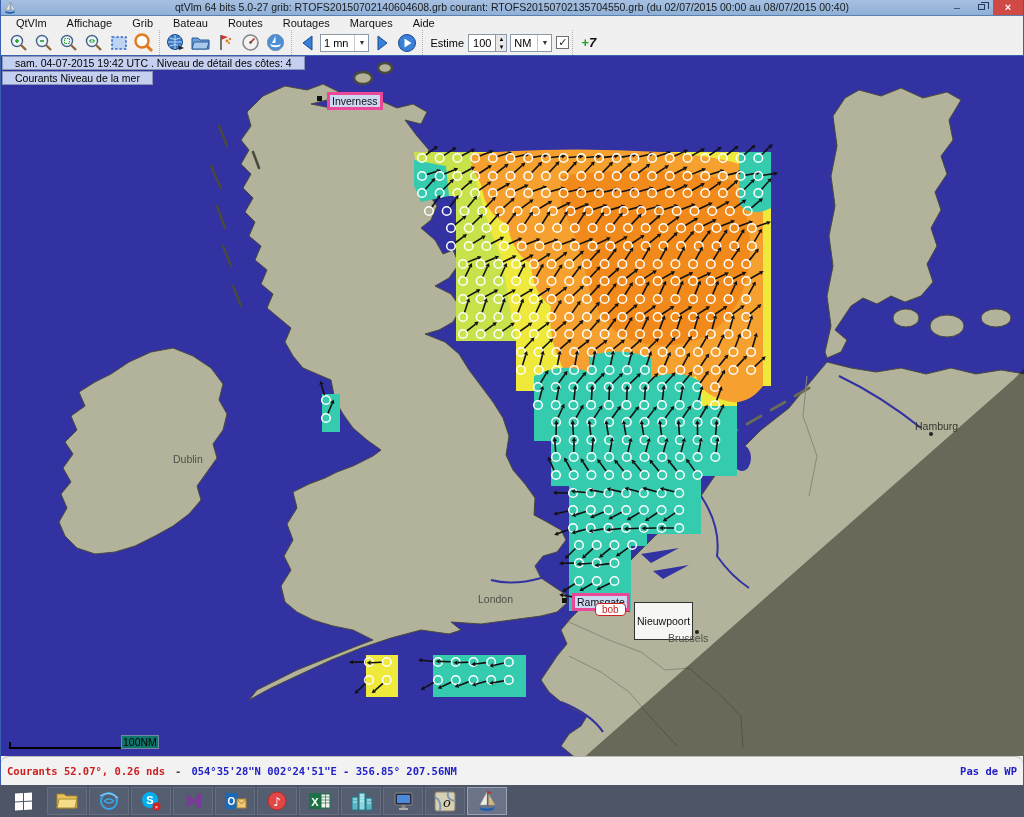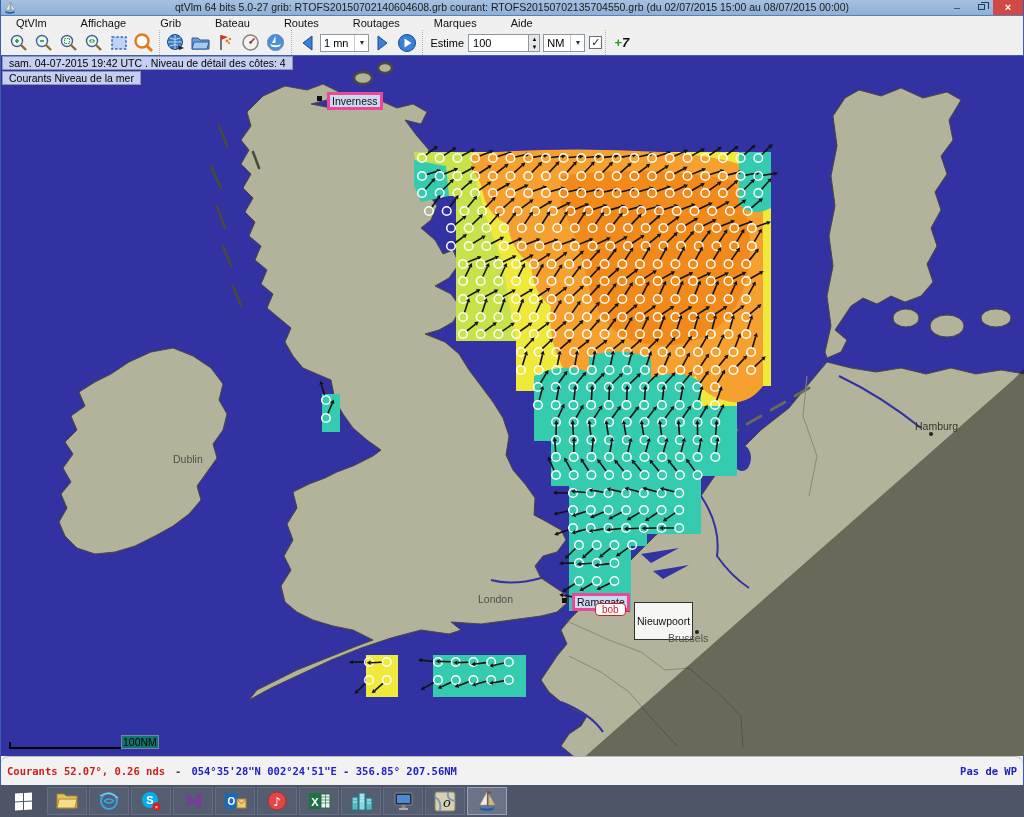--- a/index.html
+++ b/index.html
@@ -9,30 +9,30 @@
   
   .titlebar{height:16px;background:linear-gradient(#a6c0e2,#8fb0d6);display:flex;align-items:center;font-size:10.5px;color:#1a1a1a;position:relative;border-bottom:1px solid #5a7fb0;}
   .titlebar .appicon{width:14px;height:13px;margin-left:2px;}
   .titlebar .title{position:absolute;left:0;right:0;text-align:center;white-space:nowrap;overflow:hidden;}
   .wctrls{margin-left:auto;display:flex;height:100%;z-index:2;}
   .wbtn{width:24px;height:100%;display:flex;align-items:center;justify-content:center;font-size:11px;color:#243a5e;}
   .wbtn.close{background:#cf4a44;color:#fff;width:30px;font-weight:bold;}
   .restore-glyph{width:7px;height:6px;border:1px solid #243a5e;position:relative;background:transparent;}
   .restore-glyph:before{content:"";position:absolute;left:2px;top:-3px;width:7px;height:6px;border:1px solid #243a5e;border-bottom:none;border-left:none;}
   
-  .menubar{height:15px;background:#f0f0f0;display:flex;align-items:center;font-size:11px;color:#111;padding-left:6px;gap:16px;}
+  .menubar{height:15px;background:#f0f0f0;display:flex;align-items:center;font-size:11px;color:#111;padding-left:6px;gap:2px;}
   .menu-item{padding:0 9px;height:100%;display:flex;align-items:center;}
   
   .toolbar{height:26px;background:#f0f0f0;display:flex;align-items:center;padding-left:2px;border-bottom:1px solid #3a5fae;font-size:11px;}
   .tgroup{display:flex;align-items:center;height:100%;padding:0 3px;border-left:1px dotted #b5b5b5;}
   .tgroup:first-child{border-left:none;}
   .tbtn{width:25px;height:22px;display:flex;align-items:center;justify-content:center;}
   .combo{background:#fff;border:1px solid #8a98a8;height:18px;display:flex;align-items:center;padding:0 3px;gap:6px;font-size:11px;}
   .combo .arrow{font-size:7px;color:#333;border-left:1px solid #c8c8c8;padding-left:3px;height:100%;display:flex;align-items:center;}
-  .spin{background:#fff;border:1px solid #8a98a8;height:18px;display:flex;align-items:center;gap:33px;}
+  .spin{background:#fff;border:1px solid #8a98a8;height:18px;display:flex;align-items:center;}
   .spin .val{padding:0 4px;min-width:26px;text-align:right;}
   .spin .btns{display:flex;flex-direction:column;border-left:1px solid #8a98a8;height:100%;}
   .spin .btns span{font-size:6px;line-height:8px;padding:0 2px;background:#e8e8e8;}
   .chk{width:13px;height:13px;background:#fff;border:1px solid #707070;display:flex;align-items:center;justify-content:center;font-size:11px;color:#222;margin-left:4px;}
   .plus7{font-weight:bold;font-size:13px;display:flex;align-items:center;}
   .plus7 .p{color:#1fa024;}
   .plus7 .s{color:#111;font-style:italic;}
   
   .map-wrap{position:relative;width:1024px;height:712px;overflow:hidden;background:#3232A2;}
   .map-wrap svg{position:absolute;left:0;top:0;}
@@ -40,21 +40,21 @@
   .lbl-city{color:#50504a;margin-top:20px;}
   .lbl-city-dark{color:#35352e;}
   .lbl-box{background:#ccd7f0;border:3px solid #ec4899;color:#111;padding:0 2px;line-height:12px;}
   .lbl-box-white{background:#f6f6f4;border:1px solid #333;color:#111;padding:12px 2px;line-height:12px;}
   .lbl-boat{background:#fff;border:1px solid #cc2222;color:#cc2222;border-radius:4px;padding:0 6px;line-height:11px;font-size:10px;}
   .marker{position:absolute;z-index:4;}
   .marker.square{width:5px;height:5px;background:#111;}
   .marker.dot{width:4px;height:4px;background:#222;border-radius:50%;}
   .marker.red-dot{width:6px;height:6px;background:#d22;}
   .map-info{position:absolute;left:1px;top:0;z-index:6;font-size:10.5px;color:#000;}
-  .map-info div{background:rgba(206,216,243,0.95);border:1px solid #8a96b8;padding:0 6px;margin-bottom:1px;width:fit-content;line-height:12px;}
+  .map-info div{background:rgba(206,216,243,0.95);border:1px solid #8a96b8;padding:0 12px;margin-bottom:1px;width:fit-content;line-height:12px;}
   .scalebar{position:absolute;left:8px;top:686px;z-index:6;}
   .scalebar .bar{width:114px;height:7px;border-left:2px solid #000;border-right:2px solid #000;border-bottom:2px solid #000;}
   .scalebar .slabel{position:absolute;left:112px;top:-7px;background:#0f766e;border:1px solid #7a86a8;font-size:10.5px;padding:0 1px;line-height:12px;}
   
   .statusbar{height:30px;background:#f2f2f2;display:flex;align-items:center;font-family:"DejaVu Sans Mono","Liberation Mono",monospace;font-size:10.5px;font-weight:bold;padding:0 6px;border-top:1px solid #b8b8b8;border-radius:8px;}
   .st-red{color:#cc2020;}
   .st-sep{color:#444;margin:0 10px;}
   .st-blue{color:#2020c8;}
   .st-right{margin-left:auto;color:#2020c8;}
   
@@ -69,21 +69,21 @@
 <body>
 
 <div class="window">
 
   <div class="titlebar">
     <svg class="appicon" viewBox="0 0 14 13">
       <path d="M2 10 Q7 12 12 10 L11 12 Q7 13.5 3 12 Z" fill="#1b5fb0"></path>
       <path d="M7 1 L7 9 L2.6 9 Q5 5 7 1 Z" fill="#e8e4da" stroke="#777" stroke-width="0.4"></path>
       <path d="M8 2 L8 9 L12 9 Q10 5.5 8 2 Z" fill="#cfe2f4" stroke="#777" stroke-width="0.4"></path>
     </svg>
-    <span class="title">qtVlm 64 bits 5.0-27 grib: RTOFS20150702140604608.grb courant: RTOFS20150702135704550.grb (du 02/07/2015 15:00 au 08/07/2015 00:00)</span>
+    <span class="title">qtVlm 64 bits 5.0-27 grib: RTOFS20150702140604608.grb courant: RTOFS20150702135704550.grb (du 02/07/2015 00:00 au 08/07/2015 00:40)</span>
     <span class="wctrls">
       <span class="wbtn">–</span>
       <span class="wbtn">
           <span class="restore-glyph"></span>
         </span>
       <span class="wbtn close">×</span>
     </span>
   </div>
 
   <div class="menubar" id="menubar">

